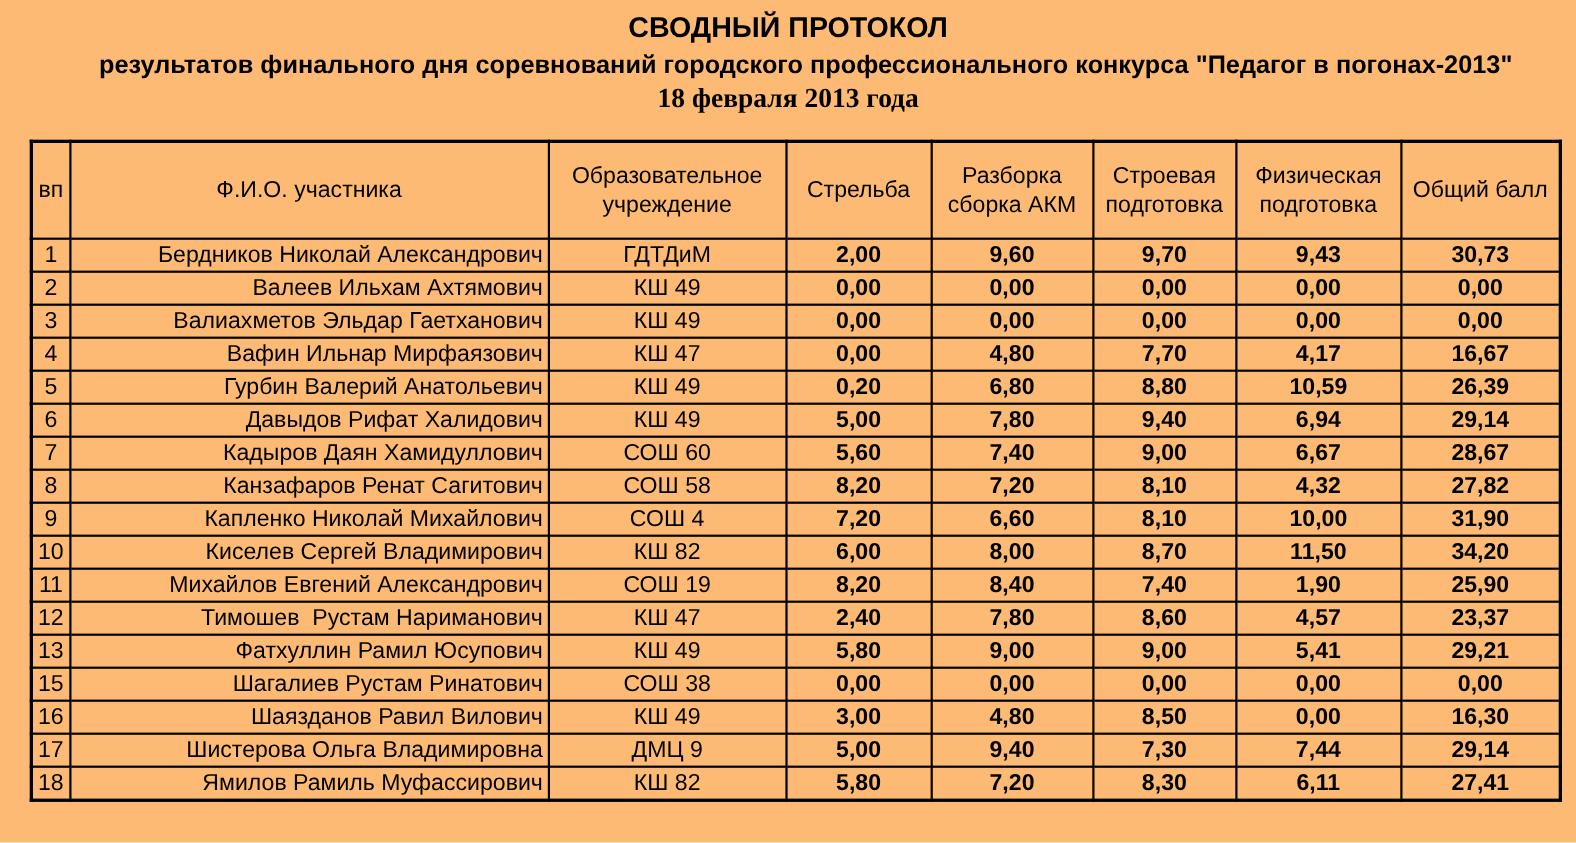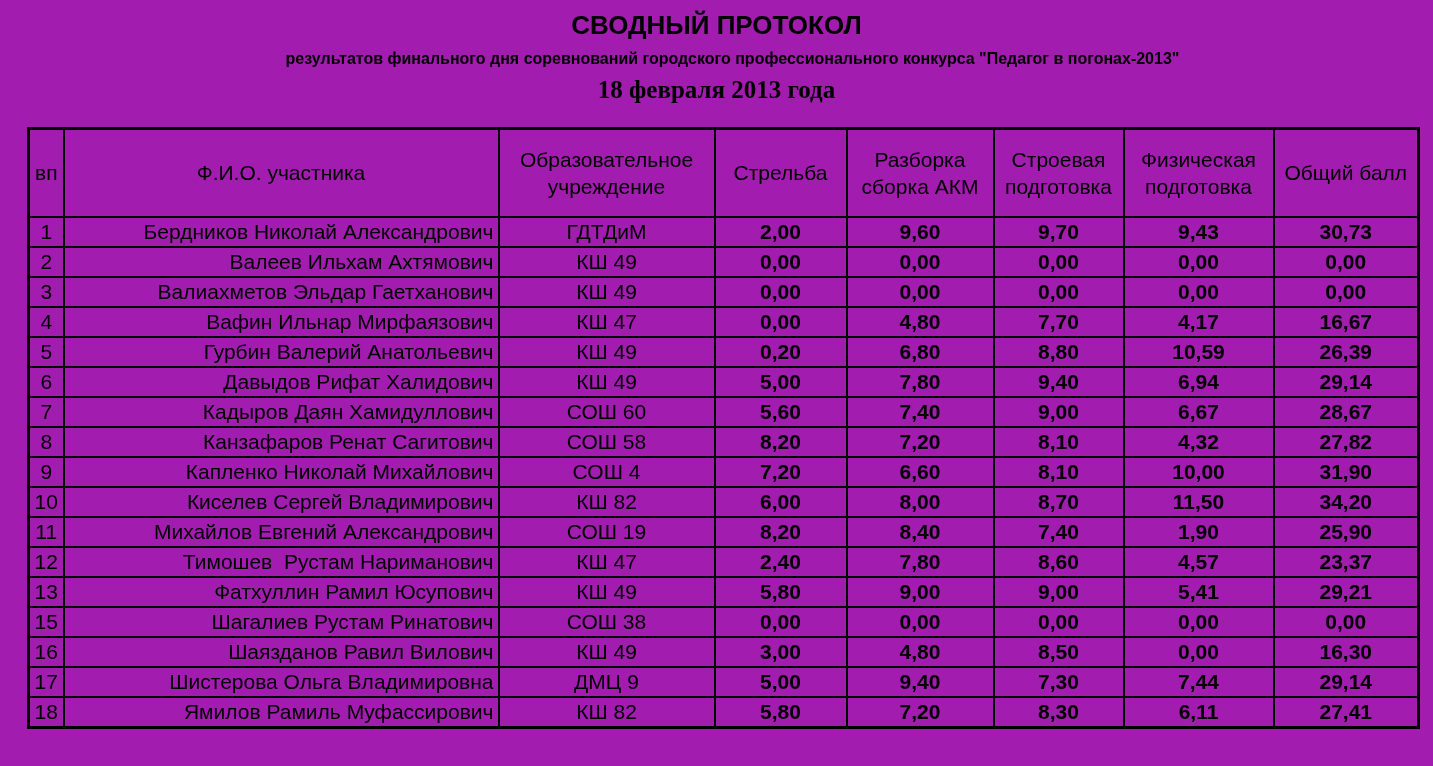--- a/index.html
+++ b/index.html
@@ -6,34 +6,34 @@
     margin: 0;
     padding: 0;
     background: #ffffff;
     color: #000000;
     font-family: "Liberation Sans", sans-serif;
   }
   .page {
     position: relative;
     width: 1433px;
     height: 766px;
-    background: #a21caf;
+    background: #fdba74;
     overflow: hidden;
   }
   .title-block {
     text-align: center;
     padding-top: 8px;
     font-weight: bold;
   }
   .title-line1 {
     font-size: 26px;
     line-height: 34px;
   }
   .title-line2 {
-    font-size: 16px;
+    font-size: 23px;
     line-height: 33px;
     padding-left: 32px;
   }
   .title-line3 {
     font-size: 25px;
     line-height: 30px;
     font-family: Liberation Serif, serif;
   }
   table.results {
     border-collapse: collapse;

